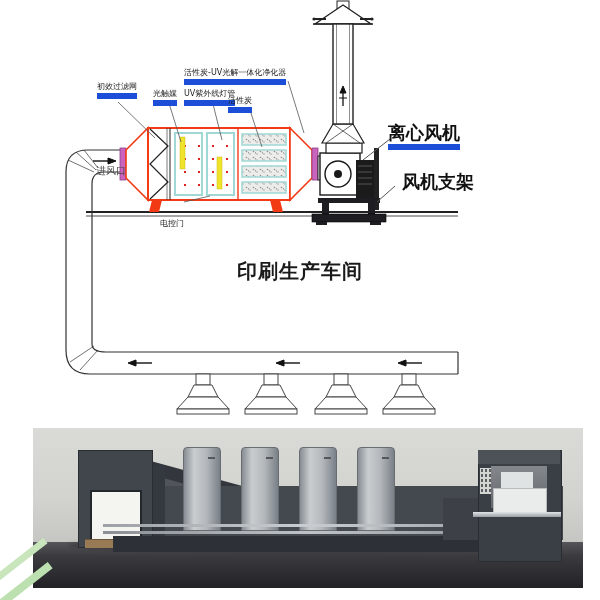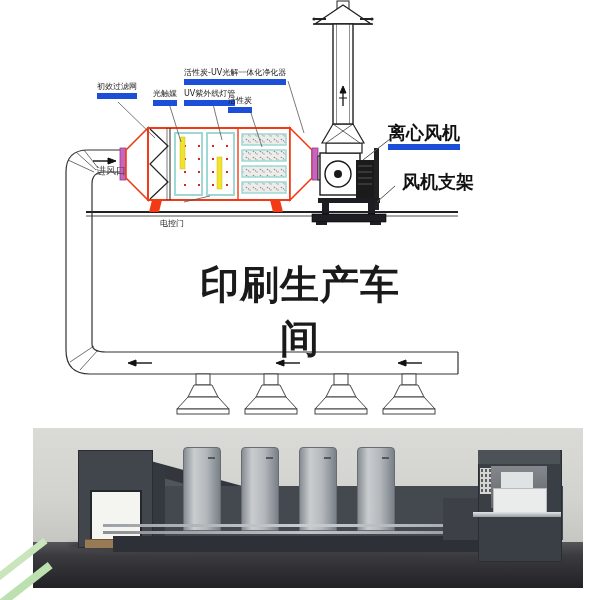--- a/index.html
+++ b/index.html
@@ -3,21 +3,21 @@
 <meta charset="utf-8">
 <style>
   html,body{margin:0;padding:0;background:#ffffff;}
   .canvas{position:relative;width:600px;height:600px;background:#ffffff;overflow:hidden;
           font-family:"DejaVu Sans",sans-serif;}
   svg{position:absolute;left:0;top:0;}
   .lbl{position:absolute;font-size:8px;line-height:1.1;color:#1c1c1c;white-space:nowrap;}
   .lbl.u{border-bottom:6px solid #1d4ed8;padding-bottom:1px;}
   .lbl.big{font-size:18px;font-weight:bold;color:#111;}
   .workshop-title{position:absolute;left:185px;top:258px;width:230px;text-align:center;
-          font-size:39px;font-weight:bold;color:#1a1a1a;letter-spacing:1px;}
+          font-size:20px;font-weight:bold;color:#1a1a1a;letter-spacing:1px;}
   .inlet-lbl{position:absolute;font-size:10px;color:#444;white-space:nowrap;}
 
   
   .photo{position:absolute;left:33px;top:428px;width:550px;height:160px;overflow:hidden;
          background:linear-gradient(#dadad6 0%,#d2d2ce 45%,#c6c6c2 70%,#bcbcb8 100%);}
   .photo *{position:absolute;}
   .floor{left:0;top:114px;width:550px;height:46px;
          background:linear-gradient(#55555a 0%,#3a3a3f 30%,#222226 100%);}
   .floor-shadow{left:35px;top:112px;width:480px;height:10px;background:rgba(0,0,0,0.35);
          border-radius:50%;filter:blur(2px);}

